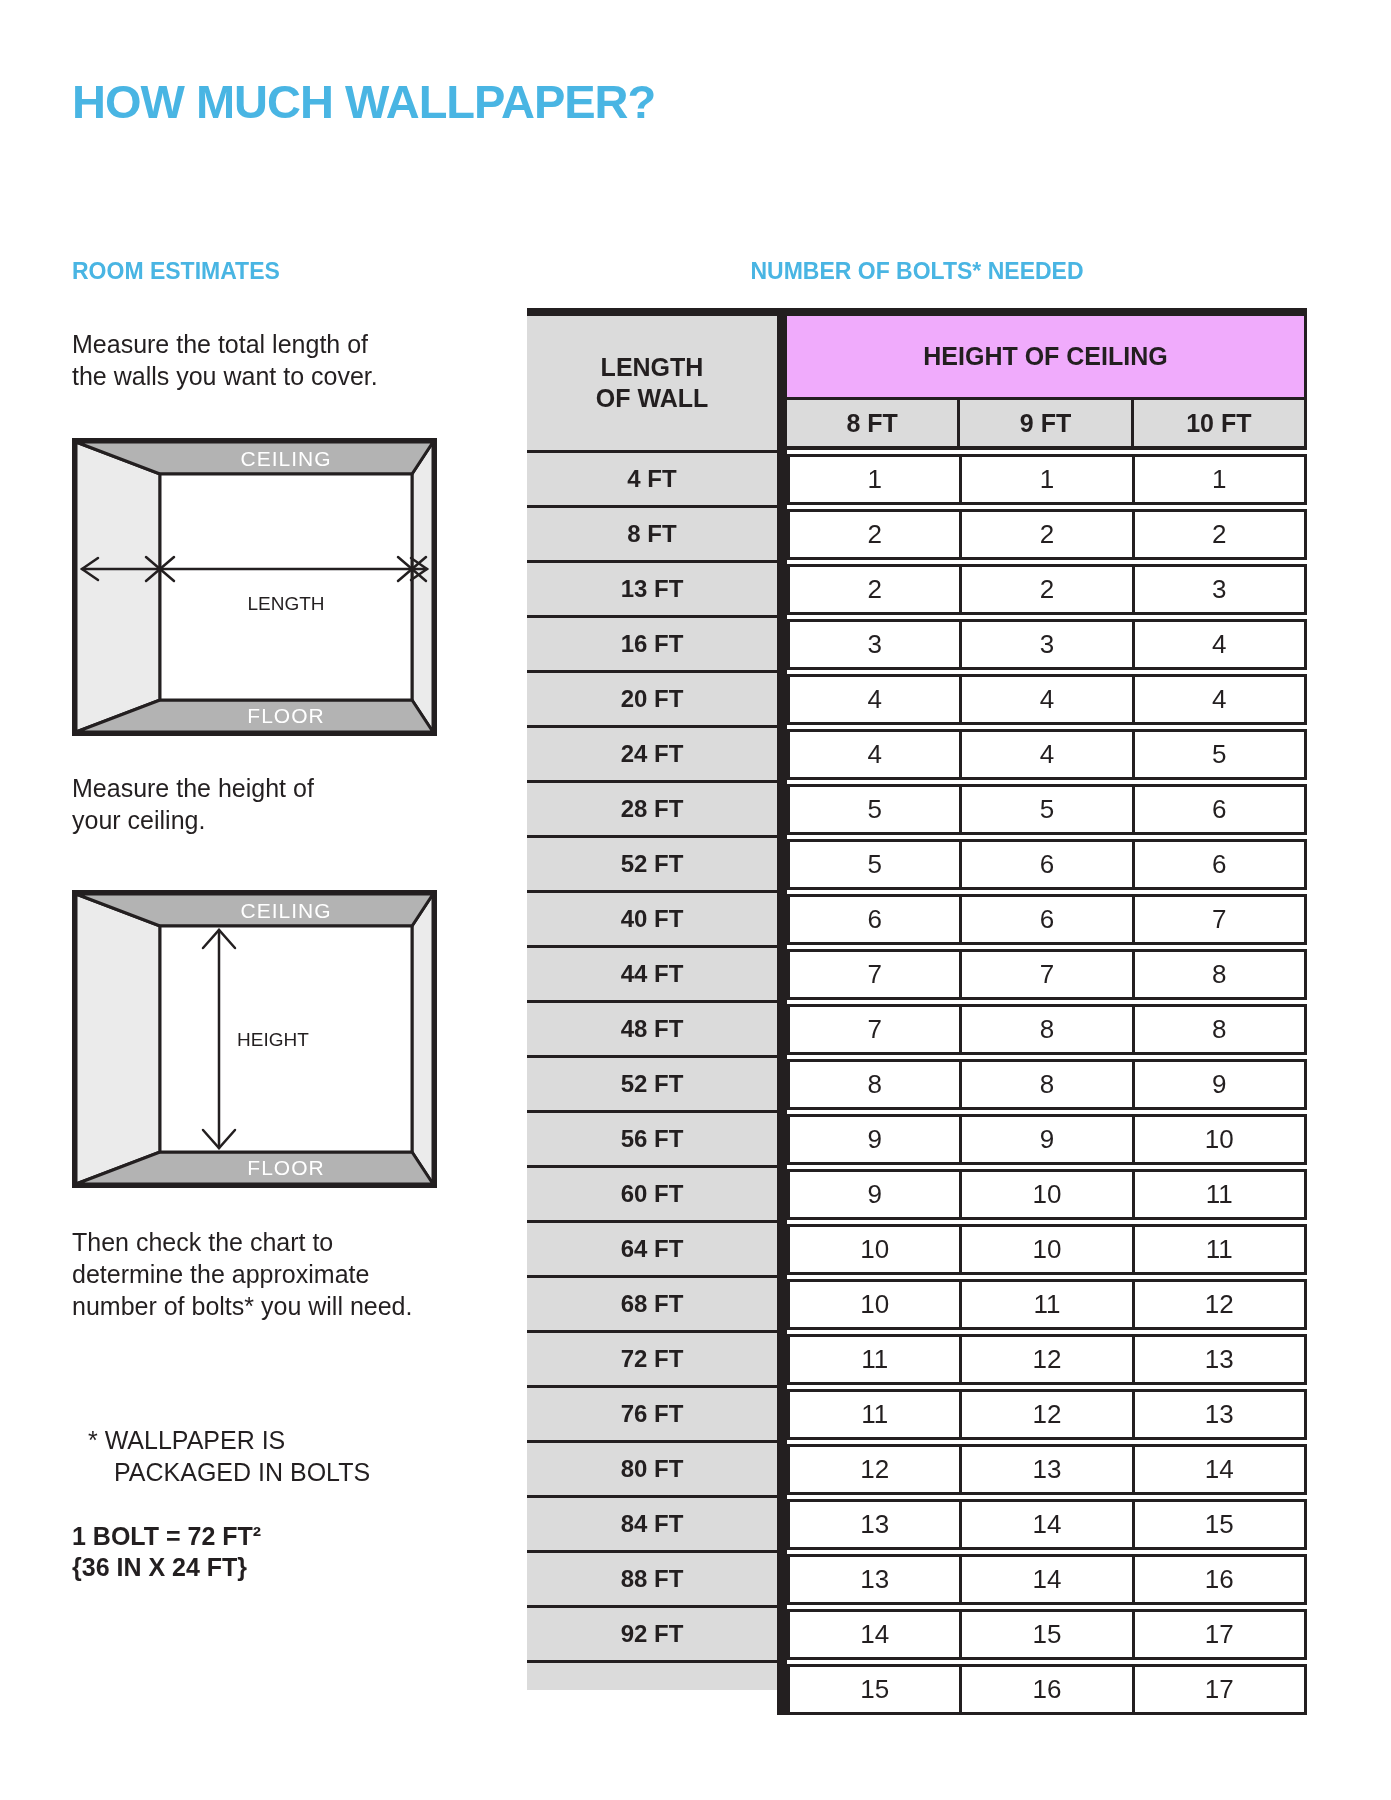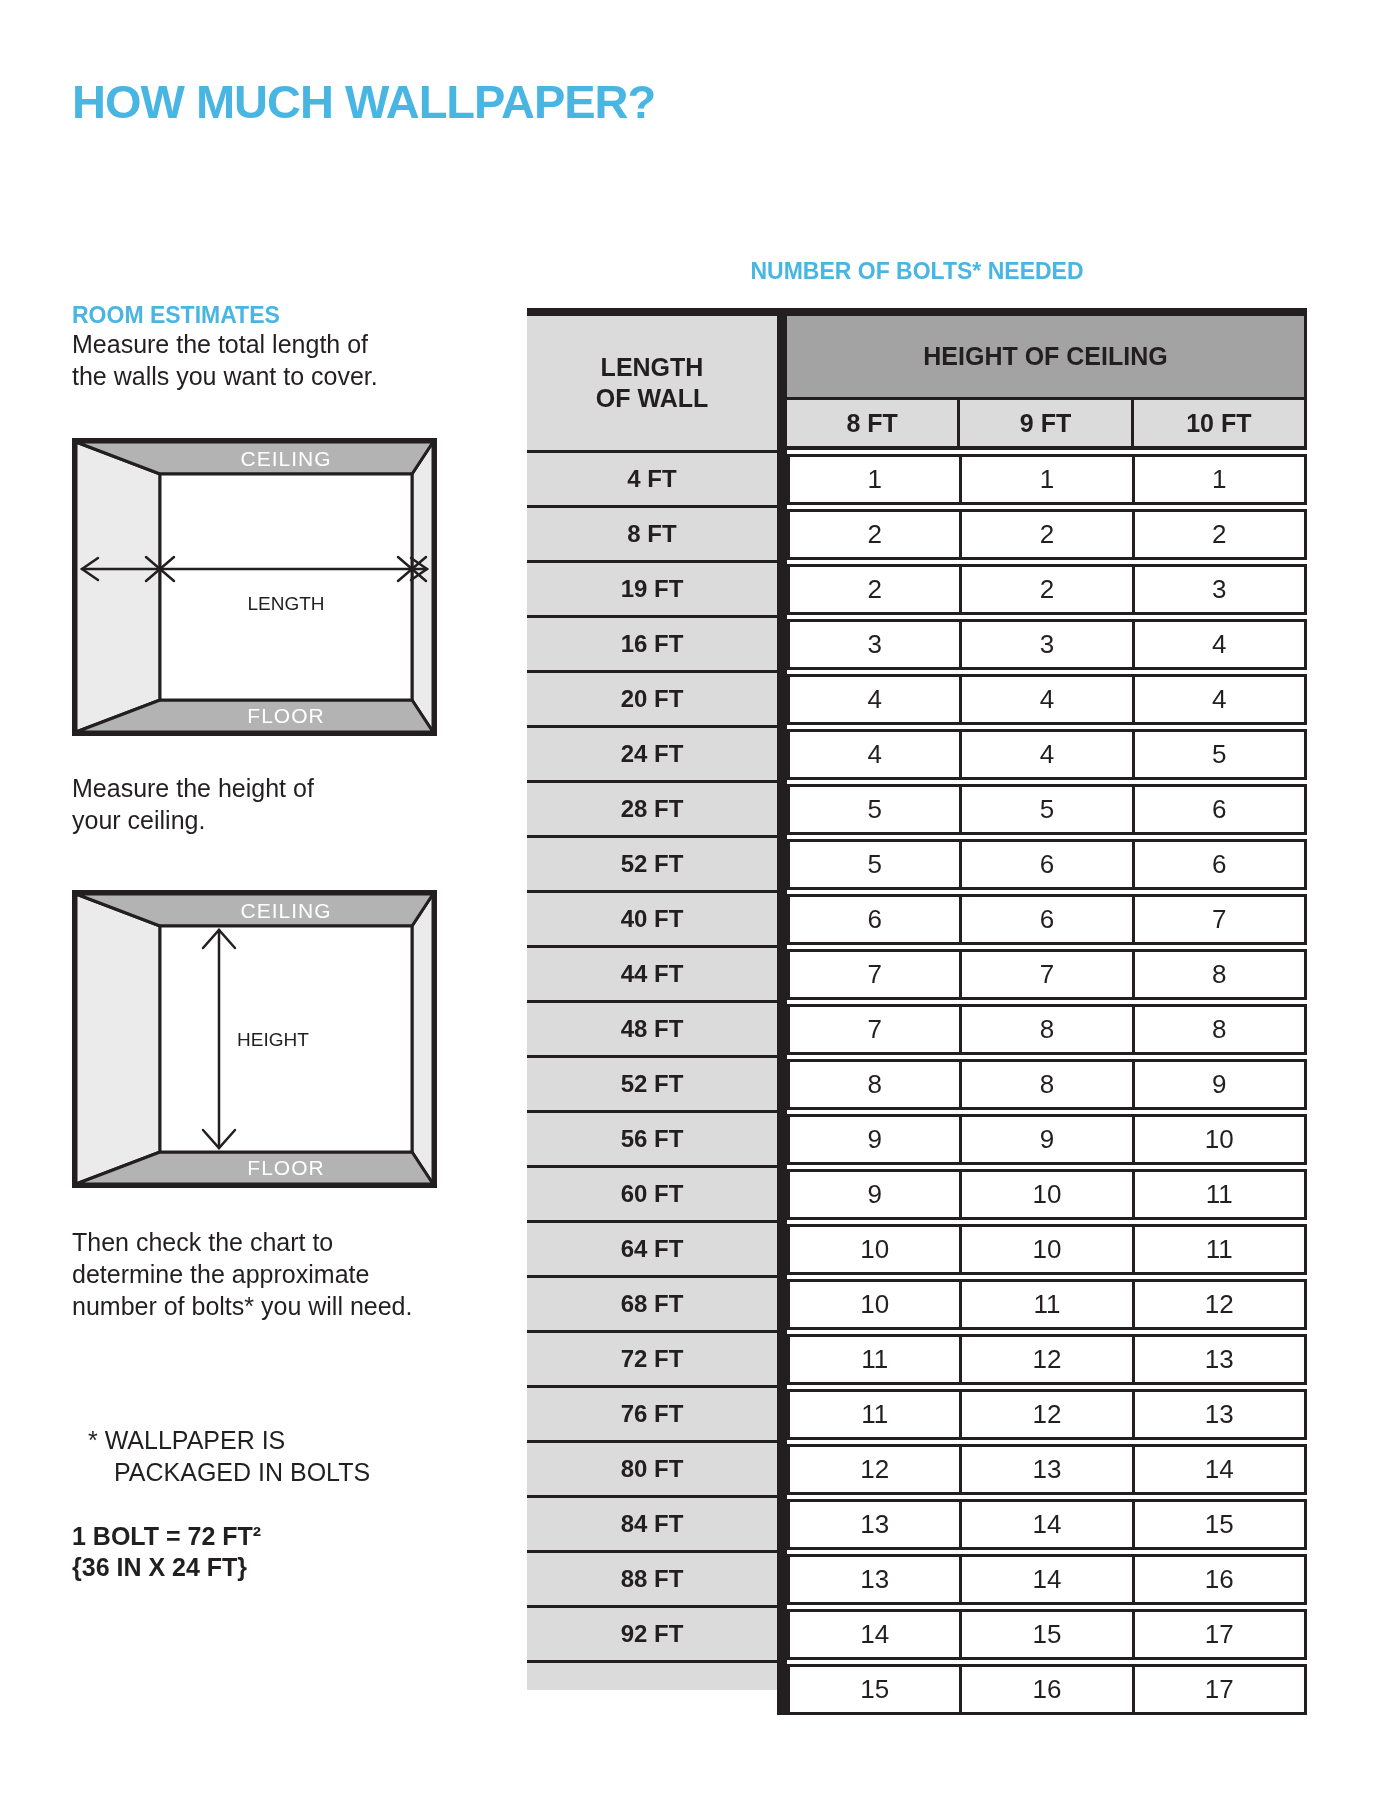--- a/index.html
+++ b/index.html
@@ -33,21 +33,21 @@
   }
   .row-label{
     height:55px;box-sizing:border-box;border-top:3px solid #231f20;
     display:flex;align-items:center;justify-content:center;
     font-weight:bold;font-size:24px;
   }
   .t-stub{height:30px;box-sizing:border-box;border-top:3px solid #231f20;}
   .t-bar{width:10px;background:#231f20;height:1399px;}
   .t-data{flex:1;}
   .t-group{
-    height:84px;box-sizing:border-box;background:#a3a3a3;
+    height:84px;box-sizing:border-box;background:#f0abfc;
     border-bottom:3px solid #231f20;border-right:3px solid #231f20;
     display:flex;align-items:center;justify-content:center;
     font-weight:bold;font-size:25px;
   }
   .t-subhead{
     height:50px;box-sizing:border-box;background:#dbdbdb;
     border-bottom:4px solid #231f20;border-right:3px solid #231f20;
     display:flex;
   }
   .t-subcell{
@@ -62,21 +62,21 @@
   .dcell{flex:1 1 0;display:flex;align-items:center;justify-content:center;font-size:26px;}
   .dcell.mid{border-left:3px solid #231f20;}
 </style>
 </head>
 <body>
 
 <div class="page">
 
   <div class="abs title">HOW MUCH WALLPAPER?</div>
 
-  <div class="abs section-heading" style="left:72px;top:260px;margin-top:44px;">ROOM ESTIMATES</div>
+  <div class="abs section-heading" style="left:72px;top:260px;">ROOM ESTIMATES</div>
 
   <div class="abs para" style="left:72px;top:328px;">
     <div>Measure the total length of</div>
     <div>the walls you want to cover.</div>
   </div>
 
   <svg class="abs diagram" style="left:72px;top:438px;" width="365" height="298" viewBox="0 0 365 298">
     <rect x="2.5" y="2.5" width="360" height="293" fill="#ffffff" stroke="#231f20" stroke-width="5"></rect>
     <polygon points="4,4 88,36 88,262 4,294" fill="#ebebeb" stroke="#231f20" stroke-width="3"></polygon>
     <polygon points="361,4 340,36 340,262 361,294" fill="#ebebeb" stroke="#231f20" stroke-width="3"></polygon>
@@ -141,21 +141,21 @@
     <div class="t-topbar"></div>
     <div class="t-main">
       <div class="t-left">
         <div class="t-corner">
           <div>LENGTH</div>
           <div>OF WALL</div>
         </div>
         <div>
             <div class="row-label">4 FT</div>
             <div class="row-label">8 FT</div>
-            <div class="row-label">19 FT</div>
+            <div class="row-label">13 FT</div>
             <div class="row-label">16 FT</div>
             <div class="row-label">20 FT</div>
             <div class="row-label">24 FT</div>
             <div class="row-label">28 FT</div>
             <div class="row-label">52 FT</div>
             <div class="row-label">40 FT</div>
             <div class="row-label">44 FT</div>
             <div class="row-label">48 FT</div>
             <div class="row-label">52 FT</div>
             <div class="row-label">56 FT</div>

